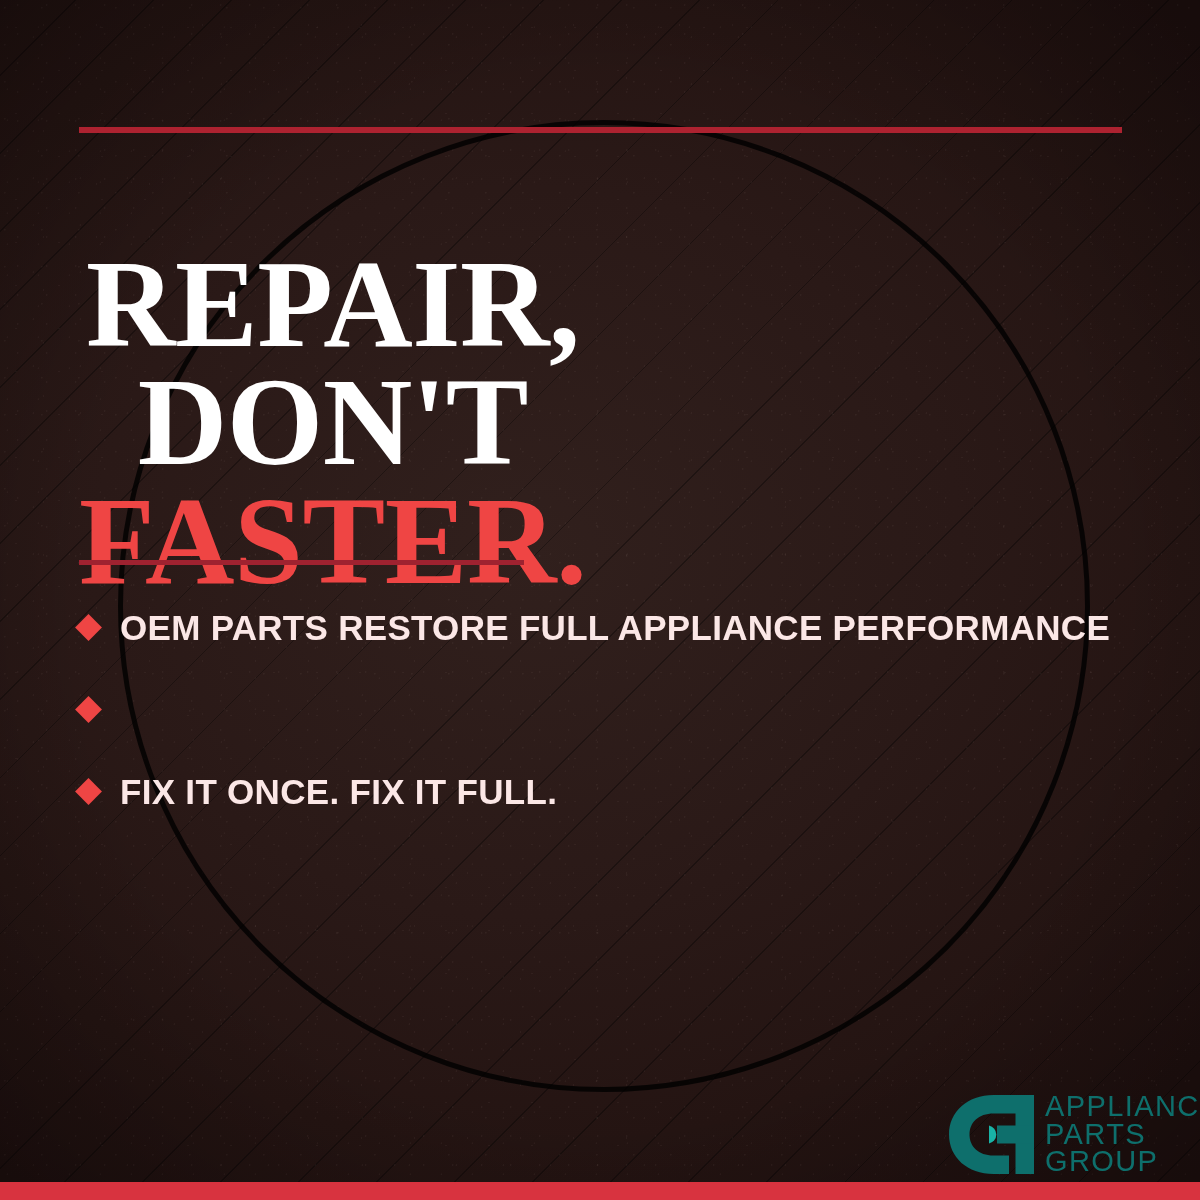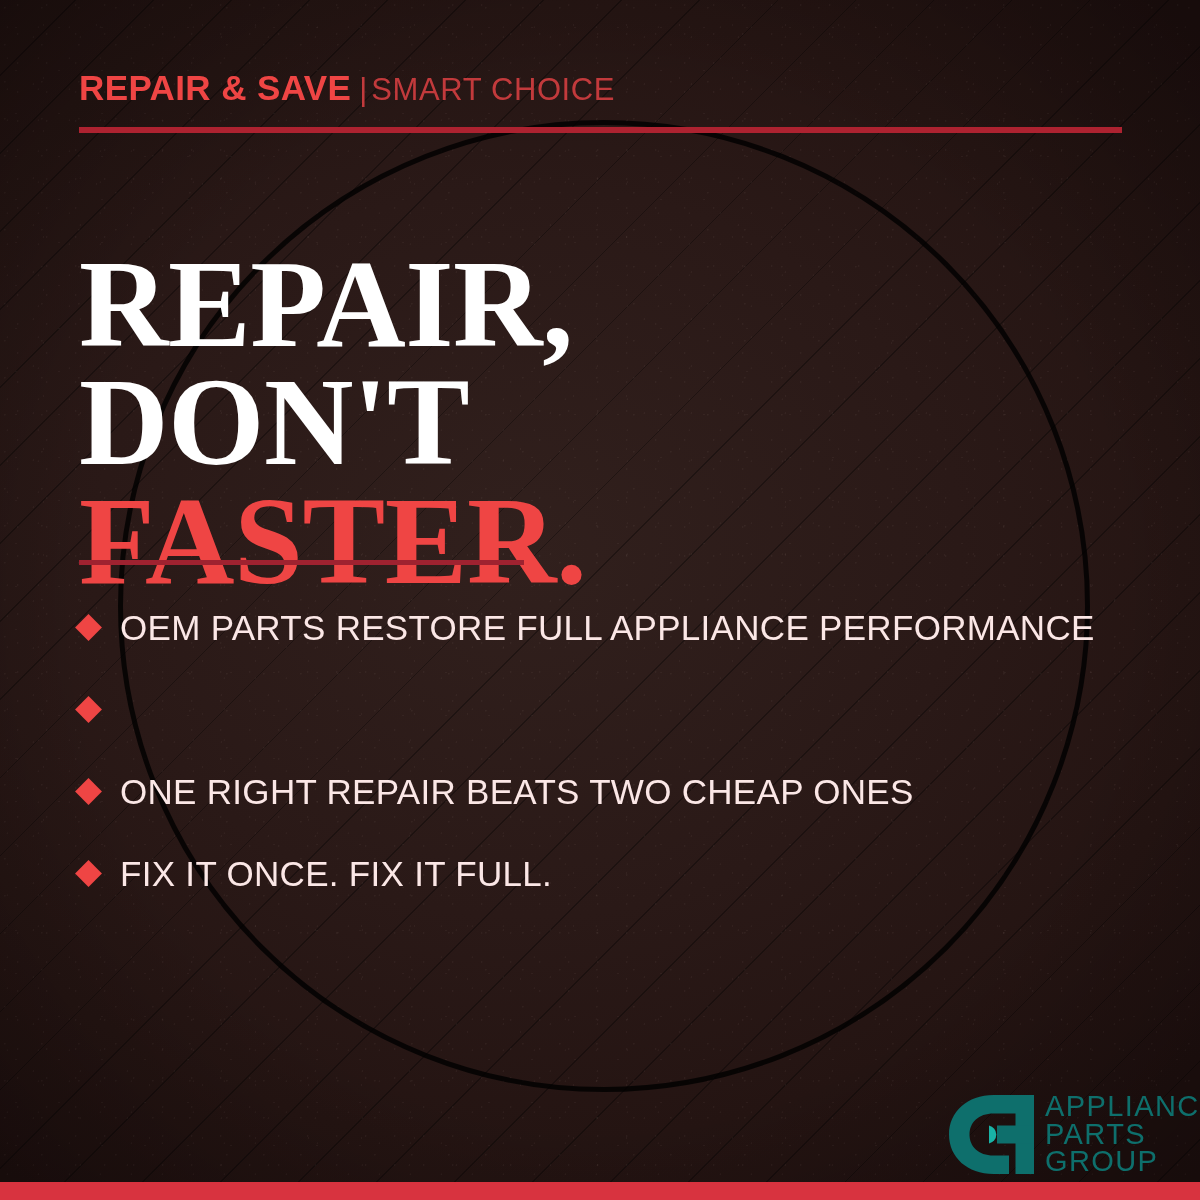--- a/index.html
+++ b/index.html
@@ -114,20 +114,21 @@
   
   .headline {
     position: absolute;
     left: 79px;
     top: 163px;
     font-family: "Liberation Serif", serif;
     font-weight: bold;
     font-size: 124px;
     line-height: 0.955;
     letter-spacing: -0.5px;
+    text-align: center;
   }
   .hl-line { display: block; white-space: nowrap; }
   .hl-white { color: #ffffff; }
   .hl-red   { color: #ef4544; }
 
   .rule-mid {
     position: absolute;
     left: 79px;
     top: 560px;
     width: 445px;
@@ -151,21 +152,21 @@
     width: 19px;
     height: 19px;
     background: #ef4544;
     transform: rotate(45deg);
     flex: 0 0 auto;
     margin-right: 22px;
   }
   .bullet-text {
     color: #fbe7e6;
     font-size: 35px;
-    font-weight: normal;
+    font-weight: bold;
     letter-spacing: 0.3px;
     white-space: nowrap;
     line-height: 1;
   }
 
   
   .logo {
     position: absolute;
     left: 949px;
     right: auto;
@@ -207,45 +208,38 @@
 <div class="poster">
 
   <div class="bg-gradient"></div>
   <div class="bg-hatch"></div>
   <div class="bg-noise"></div>
   <div class="bg-circle"></div>
   <div class="bg-vignette"></div>
 
   <div class="content">
 
-    <div class="kicker">
-      <span class="kicker-strong">REPAIR &amp; SAVE</span><span class="kicker-sep">|</span><span class="kicker-light">SMART CHOICE</span>
-    </div>
 
     <div class="rule-top"></div>
 
     <h1 class="headline">
       <span class="hl-line hl-white">REPAIR,</span>
       <span class="hl-line hl-white">DON'T</span>
       <span class="hl-line hl-red">FASTER.</span>
     </h1>
 
     <div class="rule-mid"></div>
 
     <ul class="bullets" style="list-style:none;margin:0;padding:0;">
       <li class="bullet">
         <span class="bullet-marker"></span>
         <span class="bullet-text">OEM PARTS RESTORE FULL APPLIANCE PERFORMANCE</span>
       </li>
       <li class="bullet">
         <span class="bullet-marker"></span>
-      </li>
-      <li class="bullet">
-        <span class="bullet-marker"></span>
-        <span class="bullet-text">ONE RIGHT REPAIR BEATS TWO CHEAP ONES</span>
       </li>
       <li class="bullet">
         <span class="bullet-marker"></span>
         <span class="bullet-text">FIX IT ONCE. FIX IT FULL.</span>
       </li>
     </ul>
 
     <div class="logo">
       <span class="logo-mark">
         <svg width="85" height="79" viewBox="0 0 85 79" xmlns="http://www.w3.org/2000/svg">

